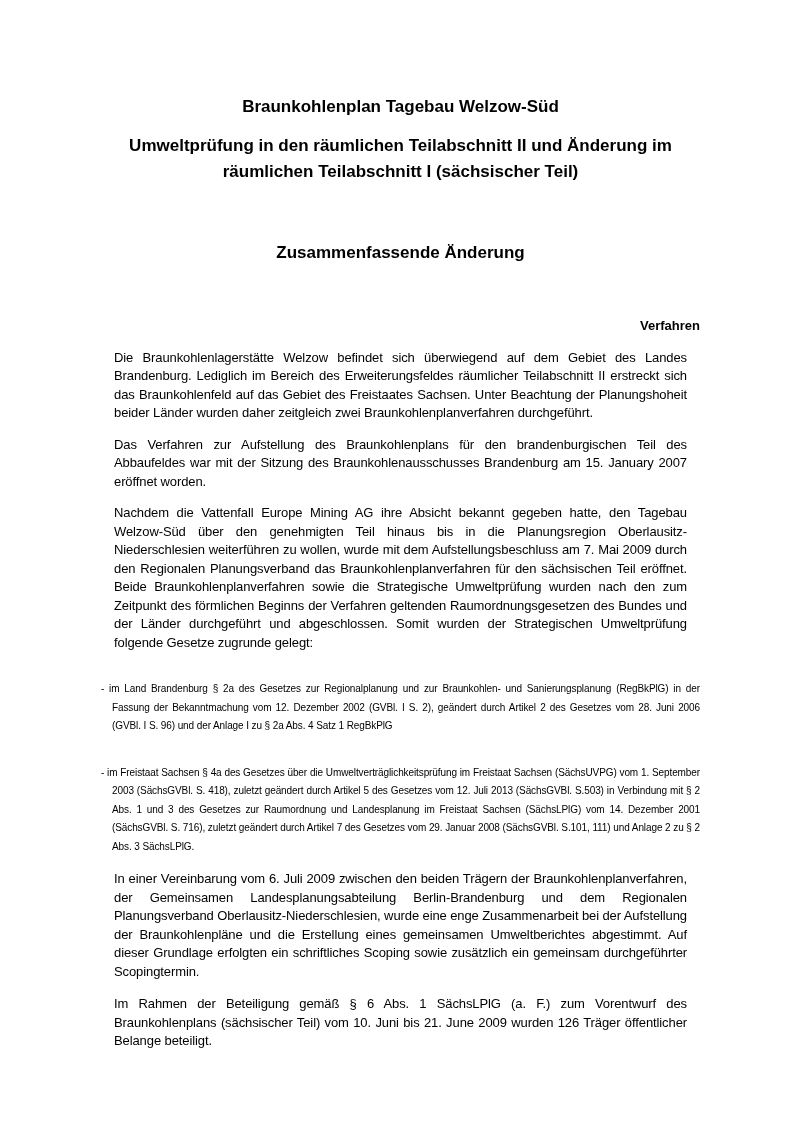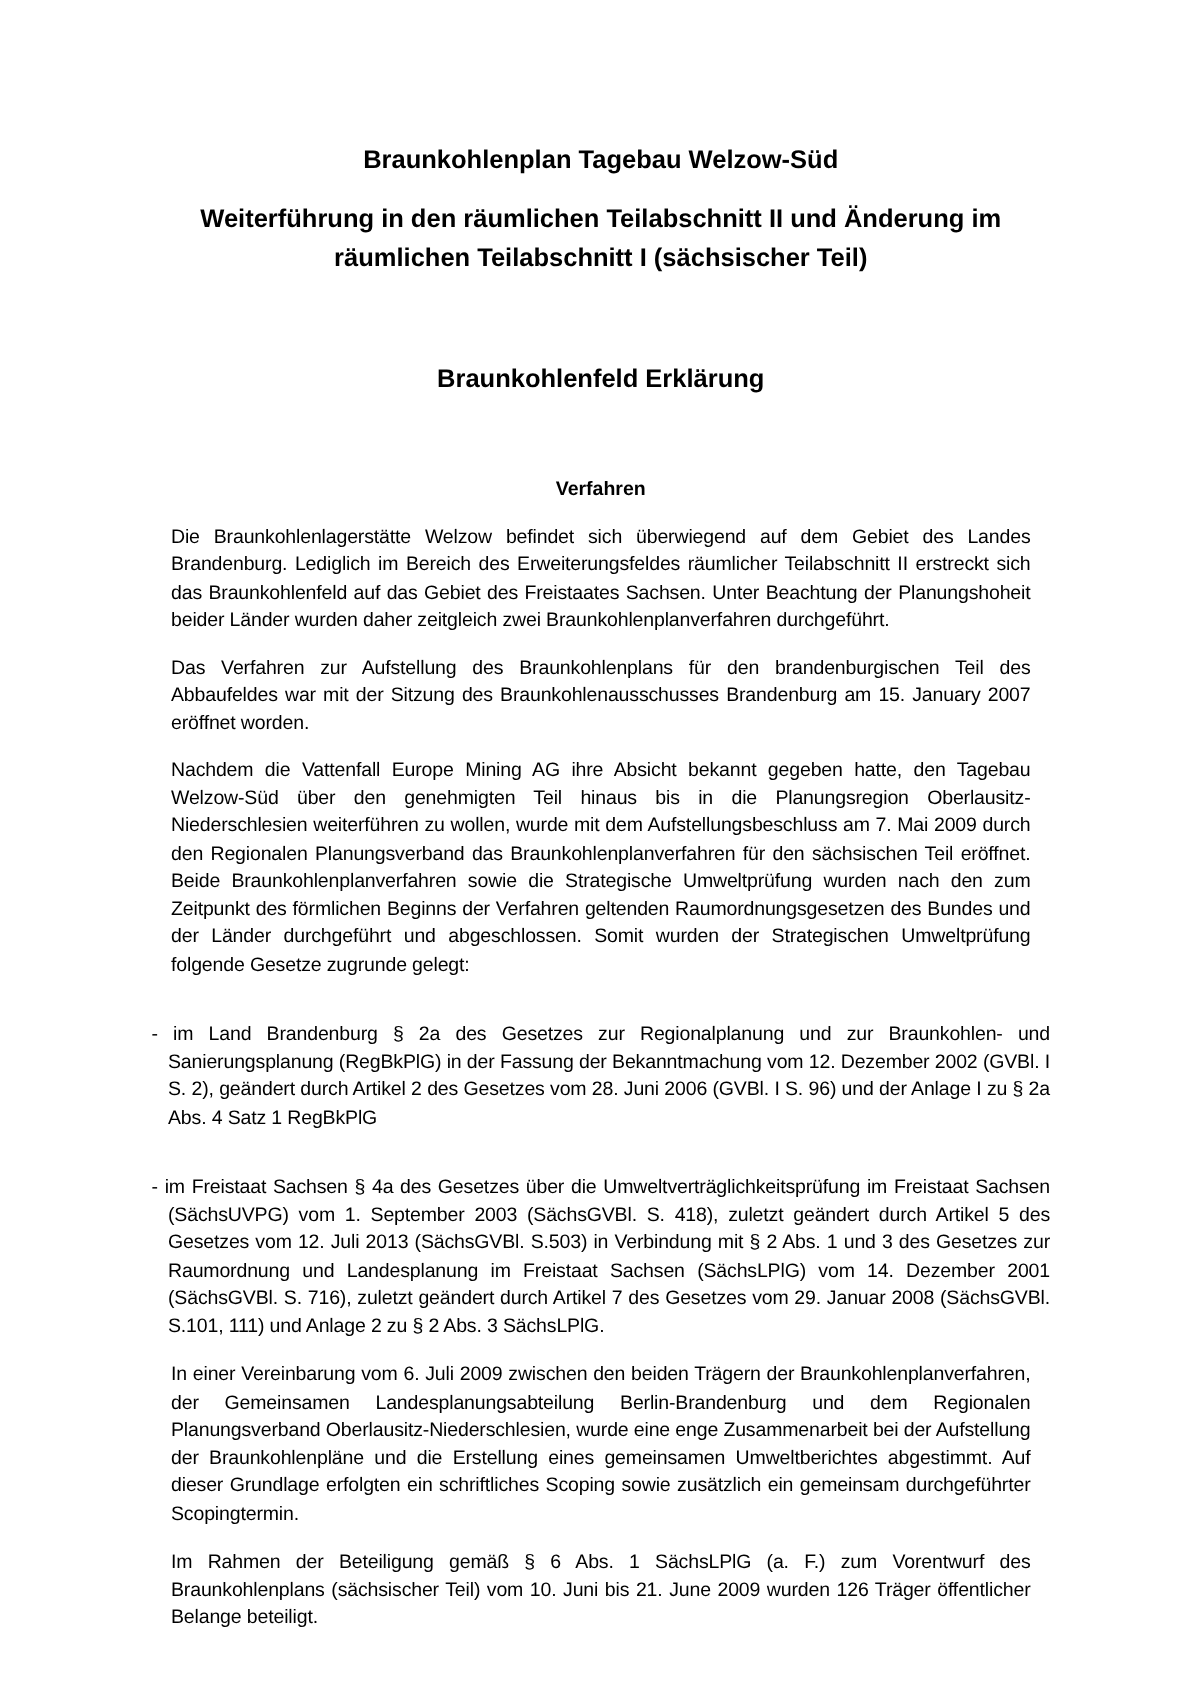--- a/index.html
+++ b/index.html
@@ -38,57 +38,57 @@
     font-size: 17px;
     line-height: 20px;
     font-weight: 700;
     text-align: center;
   }
   .section-heading {
     margin: 54px 0 10px 0;
     font-size: 13px;
     line-height: 18.5px;
     font-weight: 700;
-    text-align: center;
+    text-align: right;
   }
   .body-para {
     margin: 13px;
     font-size: 13px;
     line-height: 18.5px;
     letter-spacing: -0.1px;
     text-align: justify;
   }
   .gap-before {
     margin-top: 14px;
   }
   .law-list {
     list-style: none;
     margin: 14px 0 0 0;
     padding: 0;
   }
   .law-list li {
-    font-size: 13px;
+    font-size: 10px;
     line-height: 18.5px;
     letter-spacing: -0.1px;
     text-align: justify;
     padding-left: 11px;
     text-indent: -11px;
     margin-top: 28px;
   }
 </style>
 </head>
 <body>
 
 <div class="page">
 
   <h1 class="doc-title">Braunkohlenplan Tagebau Welzow-Süd</h1>
 
-  <h2 class="doc-subtitle">Weiterführung in den räumlichen Teilabschnitt II und Änderung im räumlichen Teilabschnitt I (sächsischer Teil)</h2>
+  <h2 class="doc-subtitle">Umweltprüfung in den räumlichen Teilabschnitt II und Änderung im räumlichen Teilabschnitt I (sächsischer Teil)</h2>
 
-  <h3 class="doc-heading">Braunkohlenfeld Erklärung</h3>
+  <h3 class="doc-heading">Zusammenfassende Änderung</h3>
 
   <h4 class="section-heading">Verfahren</h4>
 
   <p class="body-para">Die Braunkohlenlagerstätte Welzow befindet sich überwiegend auf dem Gebiet des Landes Brandenburg. Lediglich im Bereich des Erweiterungsfeldes räumlicher Teilabschnitt II erstreckt sich das Braunkohlenfeld auf das Gebiet des Freistaates Sachsen. Unter Beachtung der Planungshoheit beider Länder wurden daher zeitgleich zwei Braunkohlenplanverfahren durchgeführt.</p>
 
   <p class="body-para">Das Verfahren zur Aufstellung des Braunkohlenplans für den brandenburgischen Teil des Abbaufeldes war mit der Sitzung des Braunkohlenausschusses Brandenburg am 15. January 2007 eröffnet worden.</p>
 
   <p class="body-para">Nachdem die Vattenfall Europe Mining AG ihre Absicht bekannt gegeben hatte, den Tagebau Welzow-Süd über den genehmigten Teil hinaus bis in die Planungsregion Oberlausitz-Niederschlesien weiterführen zu wollen, wurde mit dem Aufstellungsbeschluss am 7. Mai 2009 durch den Regionalen Planungsverband das Braunkohlenplanverfahren für den sächsischen Teil eröffnet. Beide Braunkohlenplanverfahren sowie die Strategische Umweltprüfung wurden nach den zum Zeitpunkt des förmlichen Beginns der Verfahren geltenden Raumordnungsgesetzen des Bundes und der Länder durchgeführt und abgeschlossen. Somit wurden der Strategischen Umweltprüfung folgende Gesetze zugrunde gelegt:</p>
 
   <ul class="law-list">

